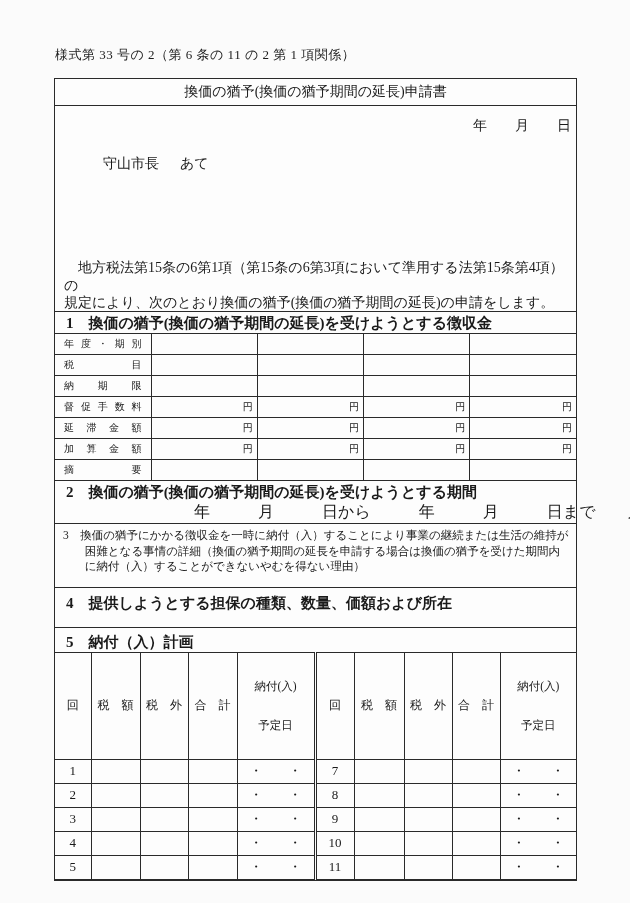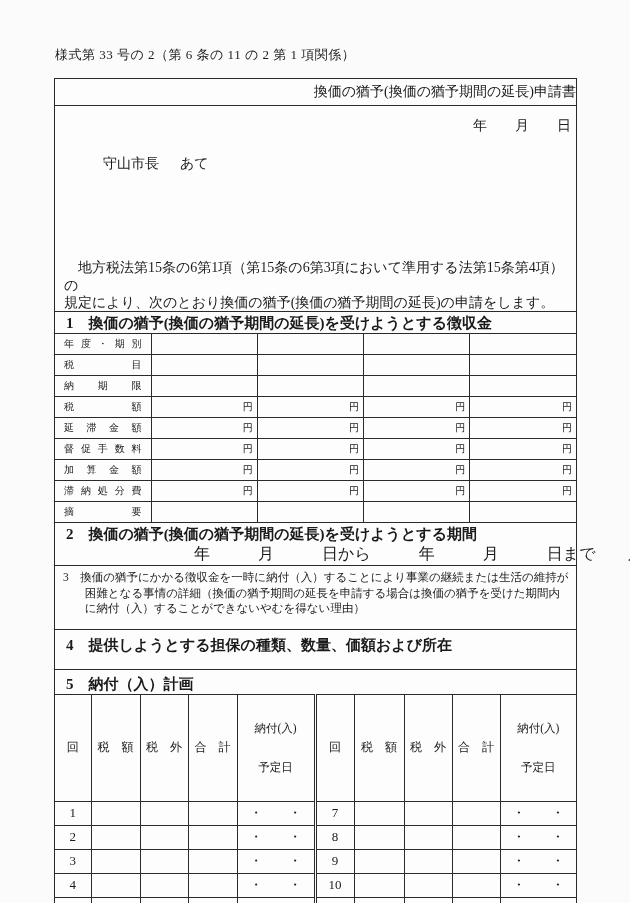--- a/index.html
+++ b/index.html
@@ -17,21 +17,21 @@
     font-size:13px; letter-spacing:0.5px; white-space:pre;
   }
 
   .form-box {
     position:absolute; left:54px; top:78px; width:521px;
     border:1.5px solid #2a2a2a; background:#fdfdfd;
     box-sizing:content-box;
   }
 
   .title-row {
-    height:26px; line-height:26px; text-align:right;
+    height:26px; line-height:26px; text-align:center;
     font-size:14px; border-bottom:1px solid #2a2a2a; white-space:pre;
   }
 
   .body-sec { position:relative; height:205px; font-size:14px; }
   .date-line { position:absolute; top:11px; right:5px; white-space:pre; }
   .addressee-line { position:absolute; top:33px; left:20px; white-space:pre; }
   .addr-suffix { margin-left:21px; }
   .applicant { position:absolute; top:52px; left:223px; display:flex; font-size:13.5px; }
   .app-label { margin-right:10px; line-height:17px; }
   .app-field {
@@ -125,49 +125,35 @@
           <td class="t1-cell"></td>
         </tr>
         <tr>
           <td class="t1-label">納期限</td>
           <td class="t1-cell"></td>
           <td class="t1-cell"></td>
           <td class="t1-cell"></td>
           <td class="t1-cell"></td>
         </tr>
         <tr>
-          <td class="t1-label">税額</td>
+          <td class="t1-label">督促手数料</td>
           <td class="t1-cell">円</td>
           <td class="t1-cell">円</td>
           <td class="t1-cell">円</td>
           <td class="t1-cell">円</td>
         </tr>
         <tr>
           <td class="t1-label">延滞金額</td>
           <td class="t1-cell">円</td>
           <td class="t1-cell">円</td>
           <td class="t1-cell">円</td>
           <td class="t1-cell">円</td>
         </tr>
         <tr>
-          <td class="t1-label">督促手数料</td>
-          <td class="t1-cell">円</td>
-          <td class="t1-cell">円</td>
-          <td class="t1-cell">円</td>
-          <td class="t1-cell">円</td>
-        </tr>
-        <tr>
           <td class="t1-label">加算金額</td>
-          <td class="t1-cell">円</td>
-          <td class="t1-cell">円</td>
-          <td class="t1-cell">円</td>
-          <td class="t1-cell">円</td>
-        </tr>
-        <tr>
-          <td class="t1-label">滞納処分費</td>
           <td class="t1-cell">円</td>
           <td class="t1-cell">円</td>
           <td class="t1-cell">円</td>
           <td class="t1-cell">円</td>
         </tr>
         <tr>
           <td class="t1-label">摘要</td>
           <td class="t1-cell"></td>
           <td class="t1-cell"></td>
           <td class="t1-cell"></td>

